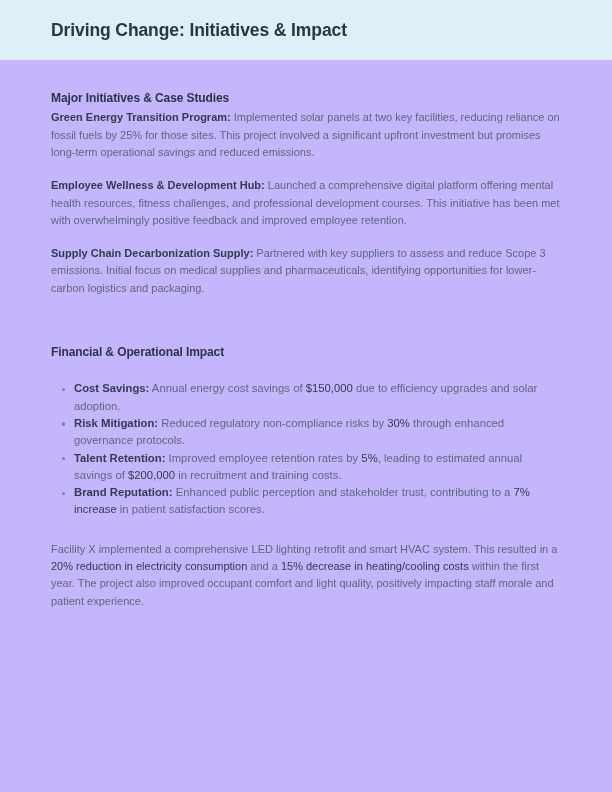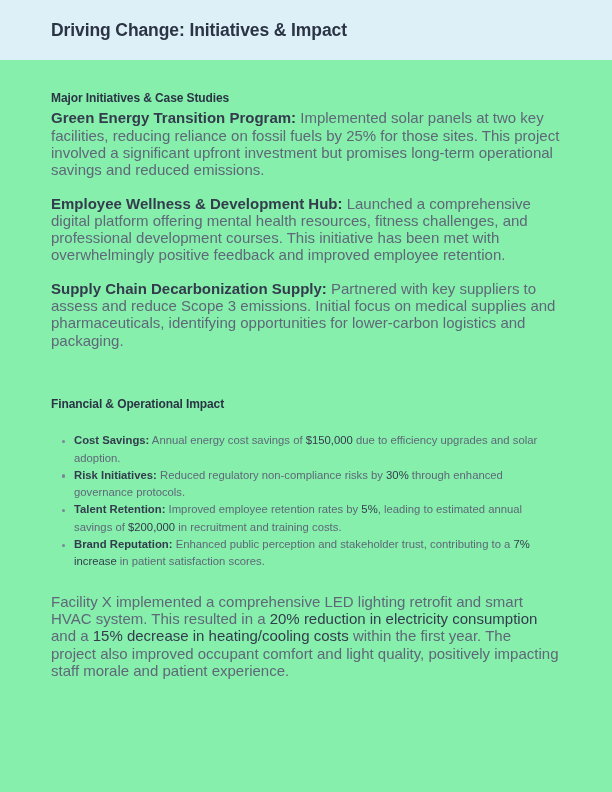--- a/index.html
+++ b/index.html
@@ -11,21 +11,21 @@
     height: 792px;
     background: #ffffff;
     font-family: "DejaVu Sans", sans-serif;
     overflow: hidden;
   }
 
   .page {
     position: relative;
     width: 612px;
     height: 792px;
-    background: #86efac;
+    background: #c4b5fd;
   }
 
   
   .header-banner {
     background: #ddeff7;
     height: 60px;
     width: 612px;
     display: flex;
     align-items: center;
     box-sizing: border-box;
@@ -63,21 +63,21 @@
   .sec2-heading {
     padding-top: 48px;
   }
   .sec3-heading {
     padding-top: 50px;
   }
 
   
   .para {
     font-family: "Liberation Sans", sans-serif;
-    font-size: 15px;
+    font-size: 11px;
     line-height: 17.3px;
     color: #5e6878;
     margin: 0;
     text-align: left;
   }
   .para.first-para {
     margin-top: 3px;
   }
   .para + .para {
     margin-top: 16px;
@@ -146,21 +146,21 @@
       <span class="lead">Supply Chain Decarbonization Supply:</span><span> Partnered with key suppliers to assess and reduce Scope 3 emissions. Initial focus on medical supplies and pharmaceuticals, identifying opportunities for lower-carbon logistics and packaging.</span>
     </p>
 
     <h2 class="section-heading sec2-heading">Financial &amp; Operational Impact</h2>
 
     <ul class="impact-list">
       <li>
         <span class="bullet-marker"></span><span class="lead">Cost Savings:</span><span> Annual energy cost savings of </span><span class="em">$150,000</span><span> due to efficiency upgrades and solar adoption.</span>
       </li>
       <li>
-        <span class="bullet-marker"></span><span class="lead">Risk Initiatives:</span><span> Reduced regulatory non-compliance risks by </span><span class="em">30%</span><span> through enhanced governance protocols.</span>
+        <span class="bullet-marker"></span><span class="lead">Risk Mitigation:</span><span> Reduced regulatory non-compliance risks by </span><span class="em">30%</span><span> through enhanced governance protocols.</span>
       </li>
       <li>
         <span class="bullet-marker"></span><span class="lead">Talent Retention:</span><span> Improved employee retention rates by </span><span class="em">5%</span><span>, leading to estimated annual savings of </span><span class="em">$200,000</span><span> in recruitment and training costs.</span>
       </li>
       <li>
         <span class="bullet-marker"></span><span class="lead">Brand Reputation:</span><span> Enhanced public perception and stakeholder trust, contributing to a </span><span class="em">7% increase</span><span> in patient satisfaction scores.</span>
       </li>
     </ul>
 
 

